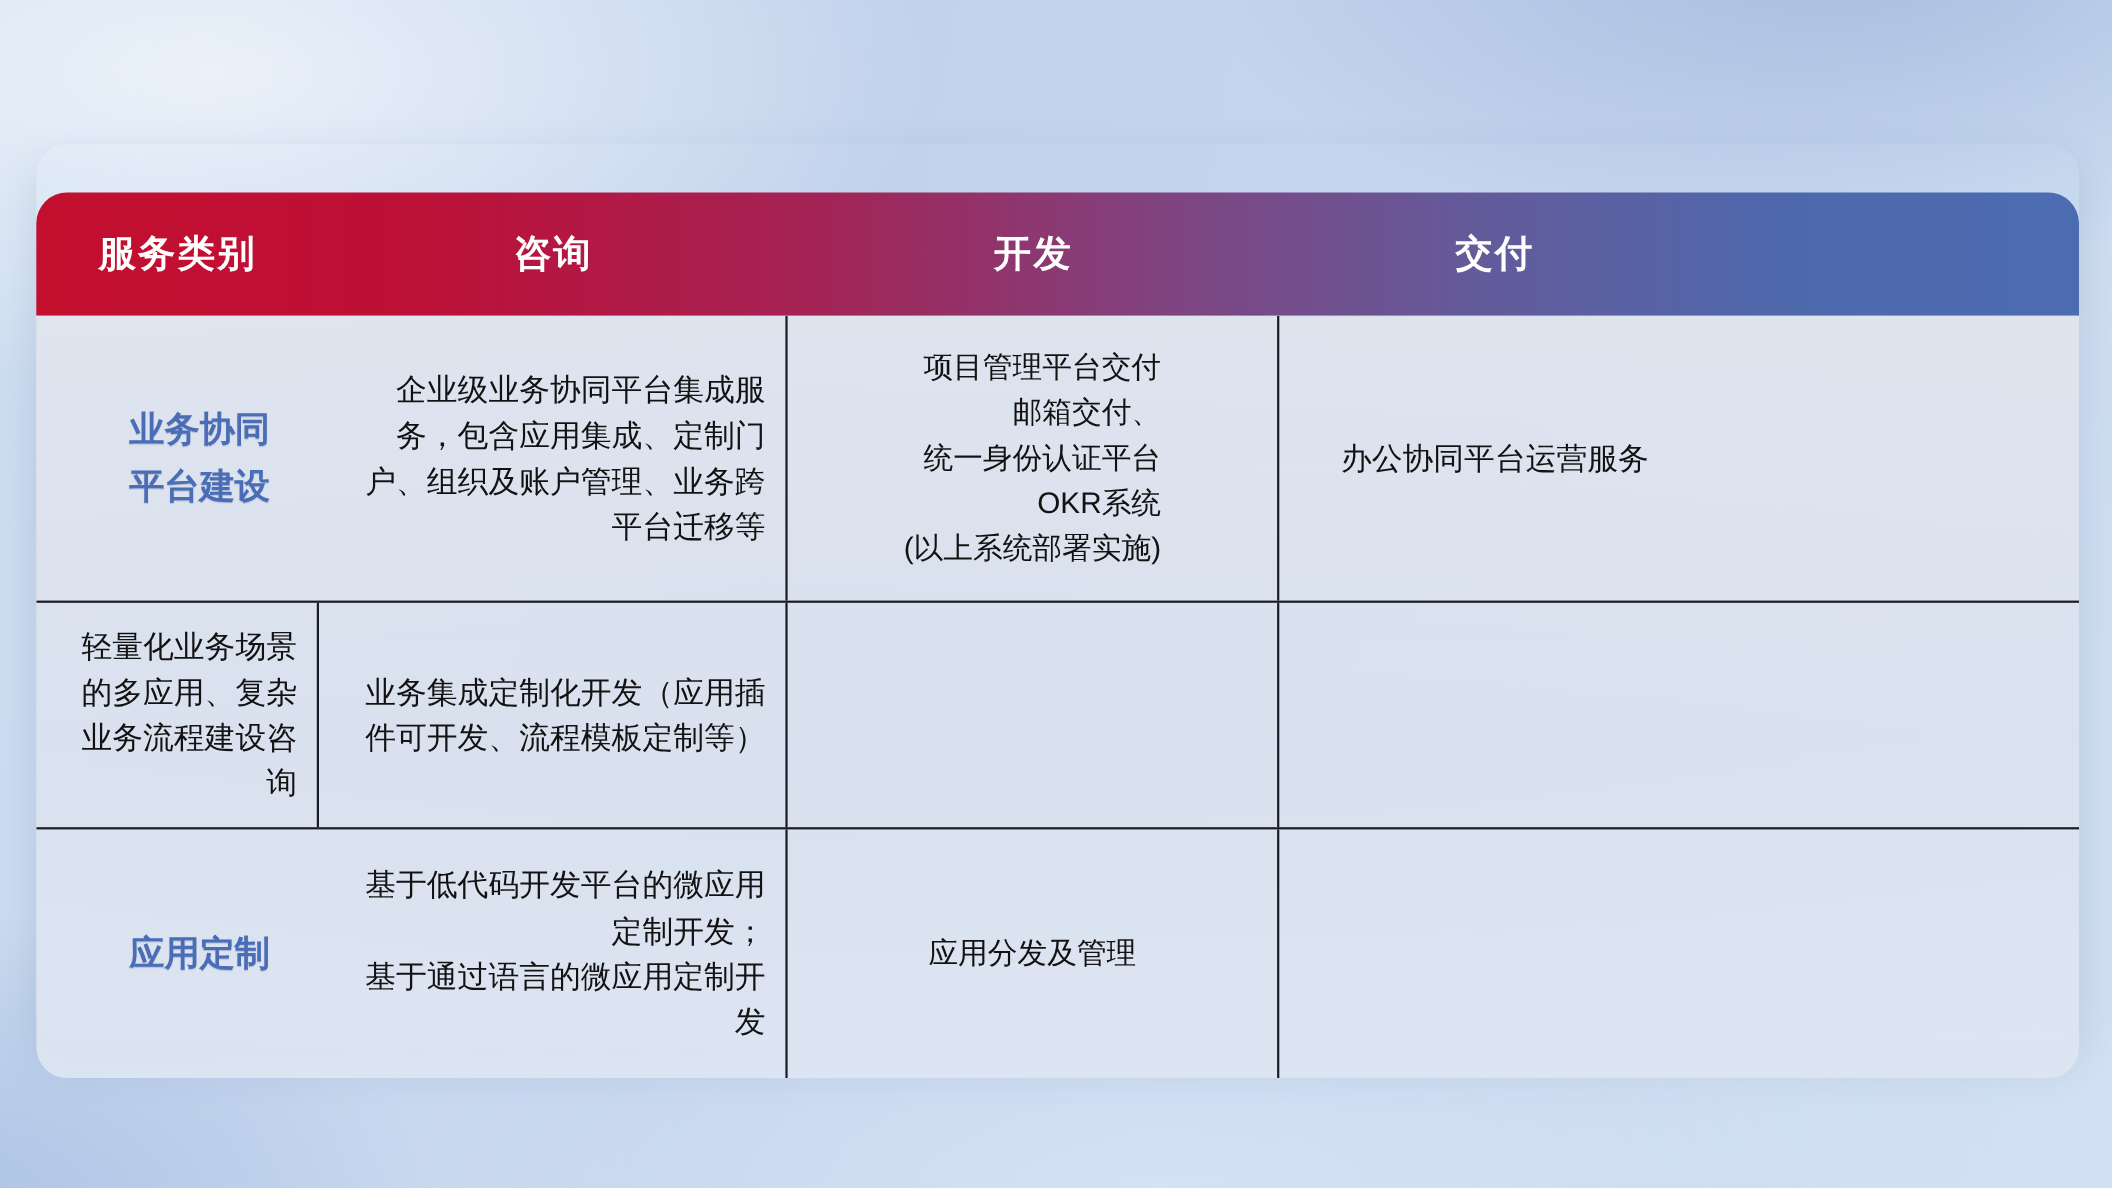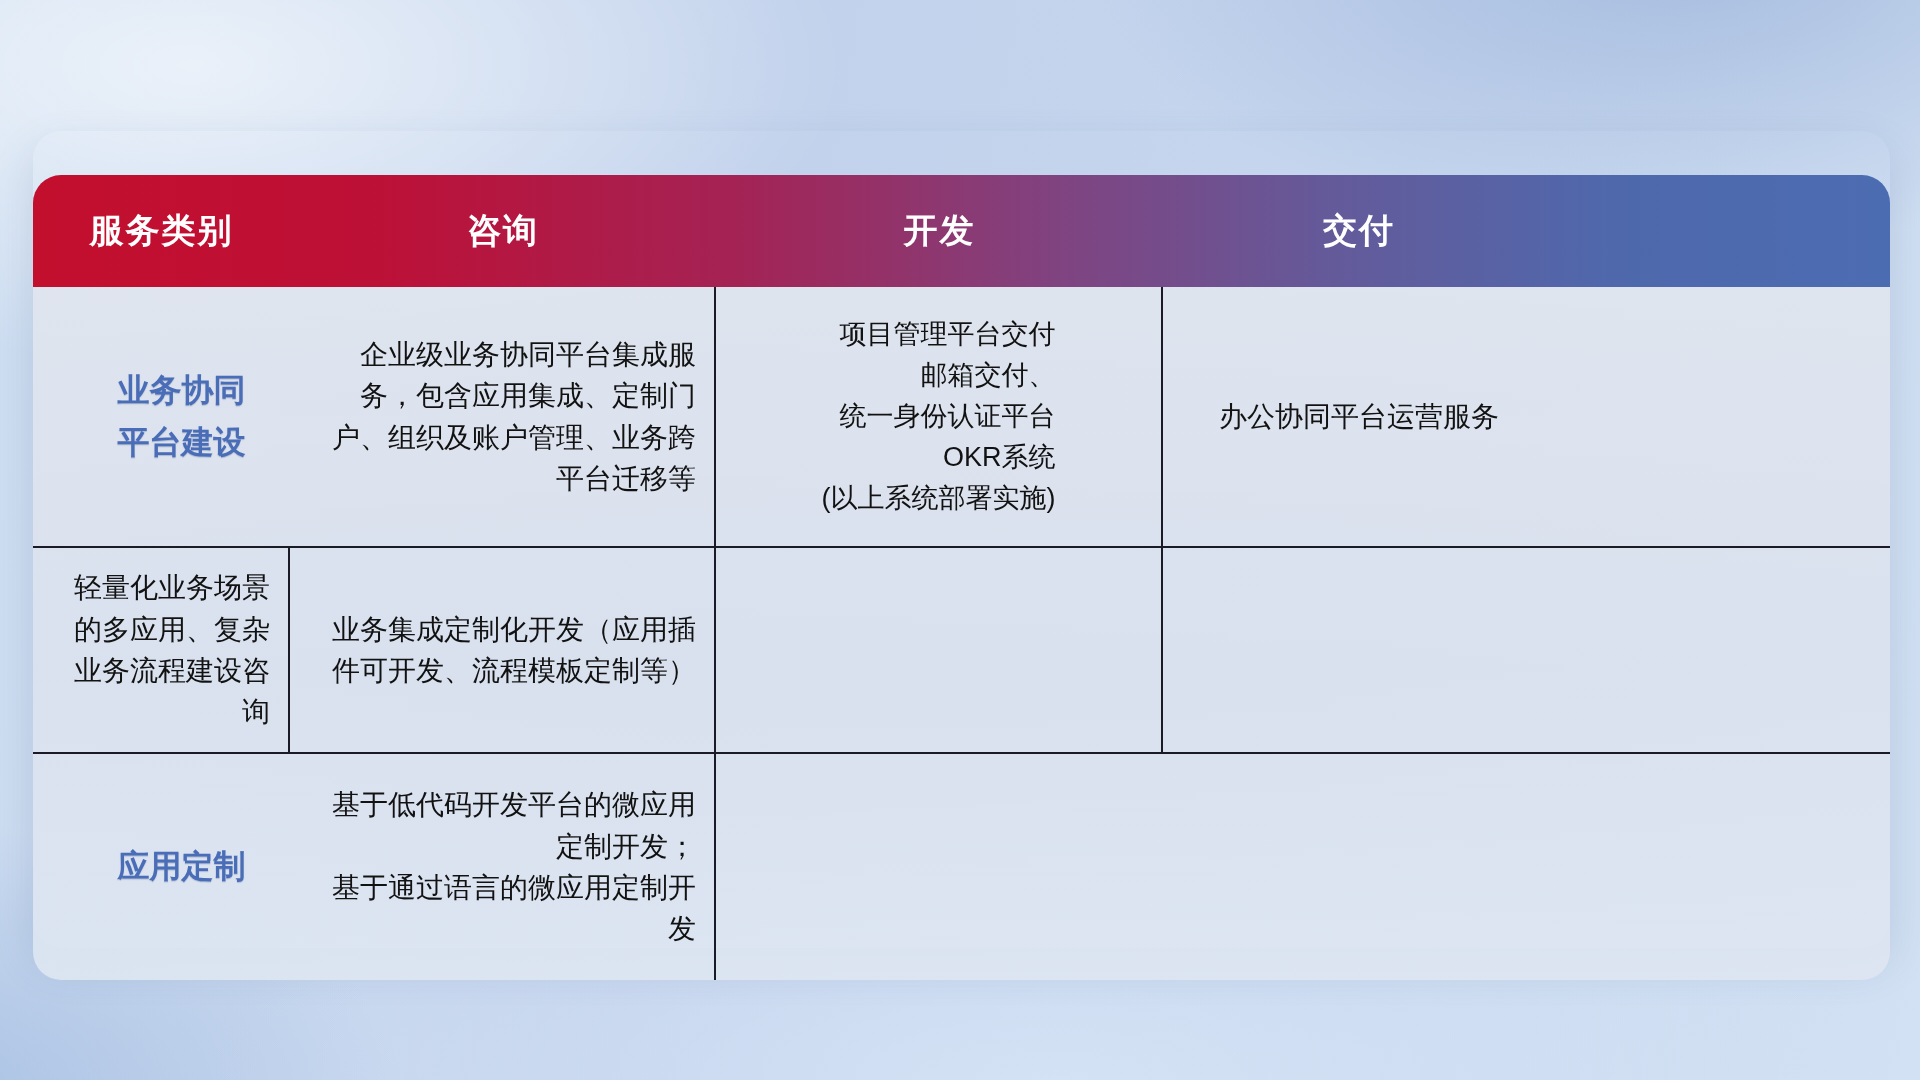--- a/index.html
+++ b/index.html
@@ -82,17 +82,18 @@
       <div class="cell vline">轻量化业务场景的多应用、复杂业务流程建设咨询</div>
       <div class="cell vline">业务集成定制化开发（应用插件可开发、流程模板定制等）</div>
       <div class="cell vline deliver"></div>
       <div class="cell"></div>
     </div>
 
     <div class="row">
       <div class="cell cat">应用定制</div>
       <div class="cell vline">基于低代码开发平台的微应用定制开发；
 基于通过语言的微应用定制开发</div>
+      <div class="cell vline deliver">应用分发及管理</div>
       <div class="cell"></div>
     </div>
 
   </div>
 </div>
 
 </body></html>

